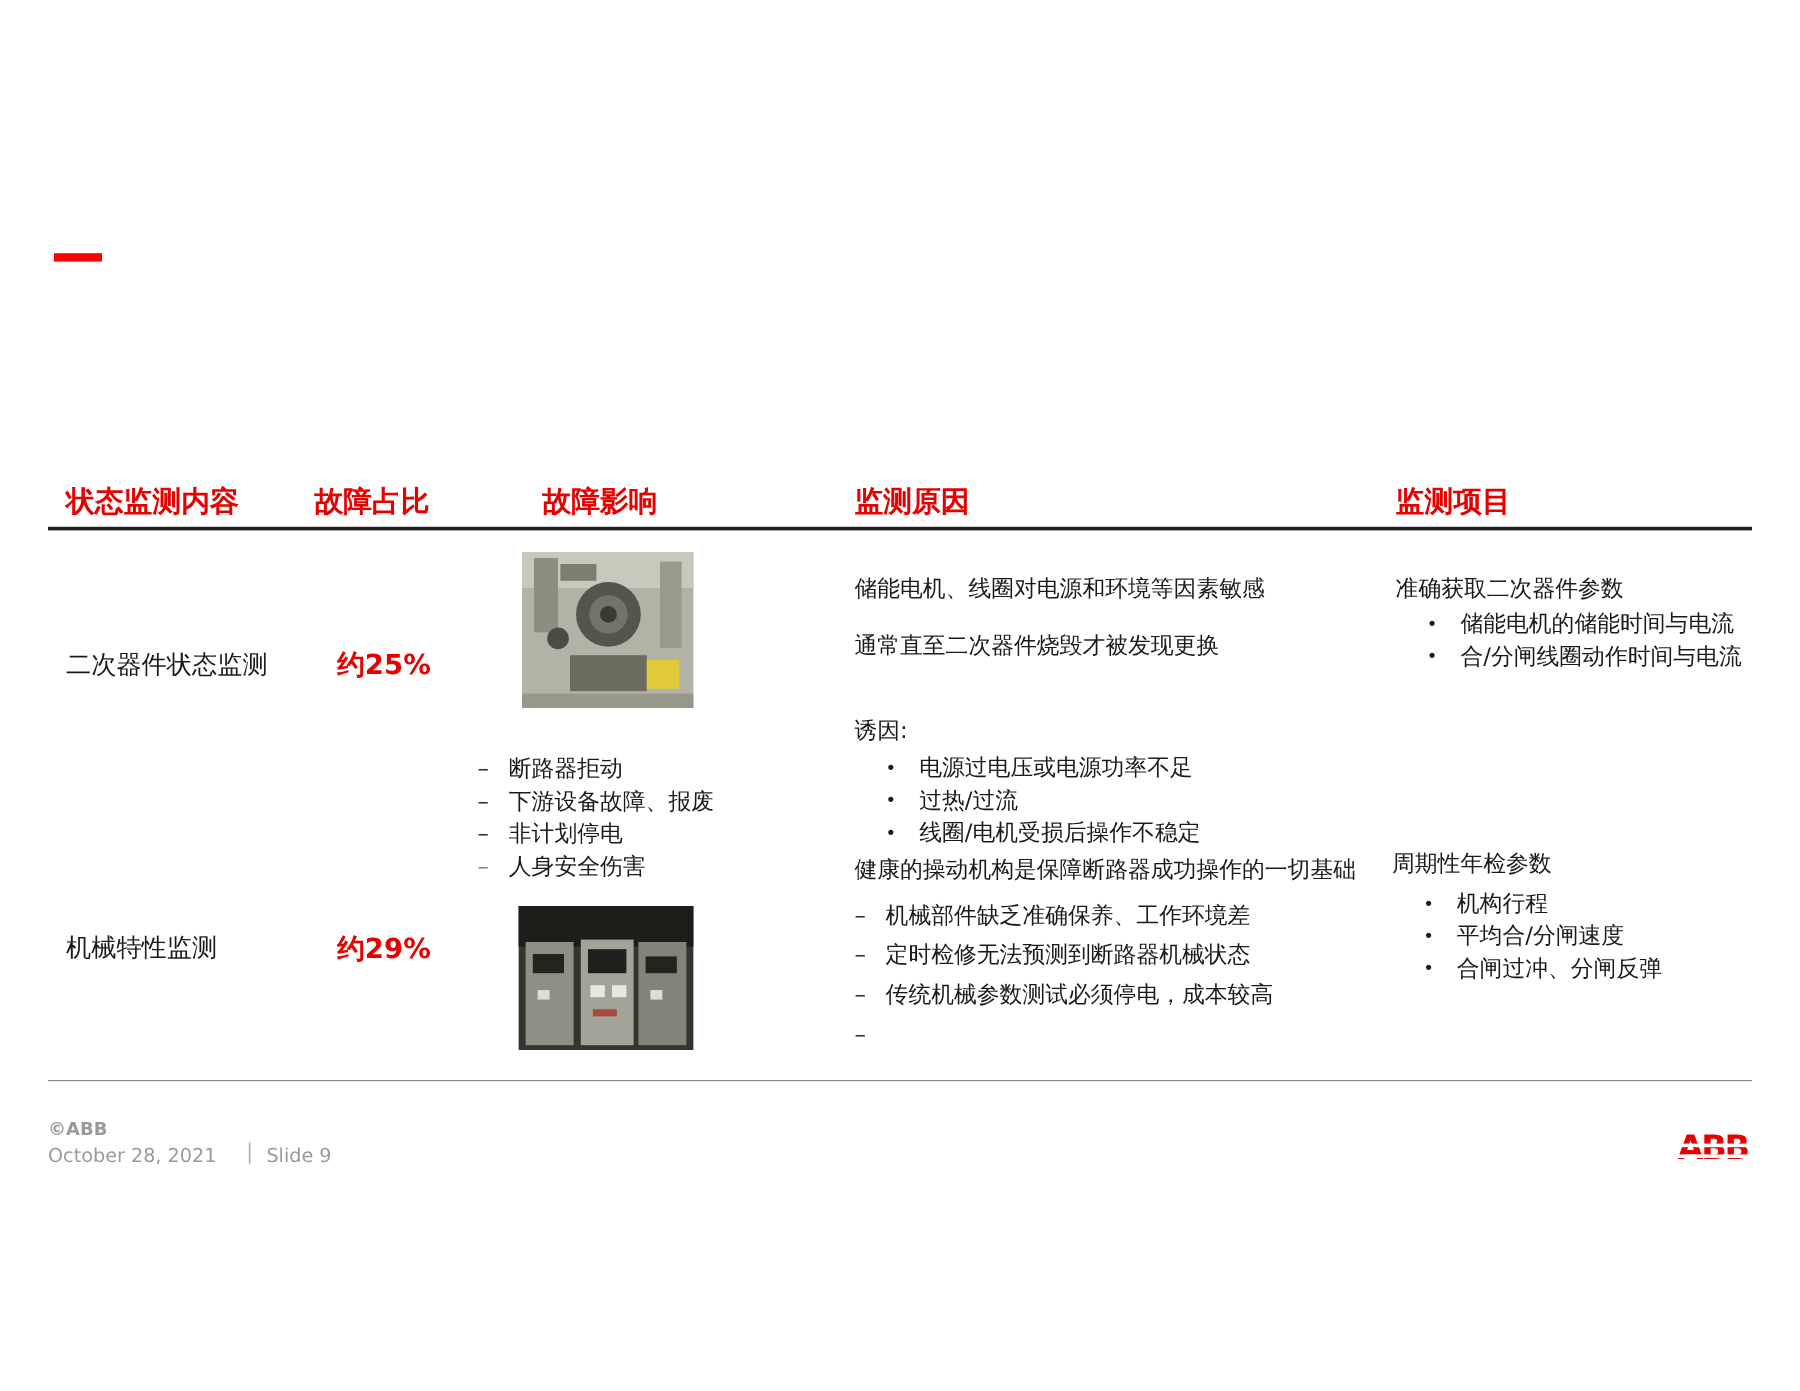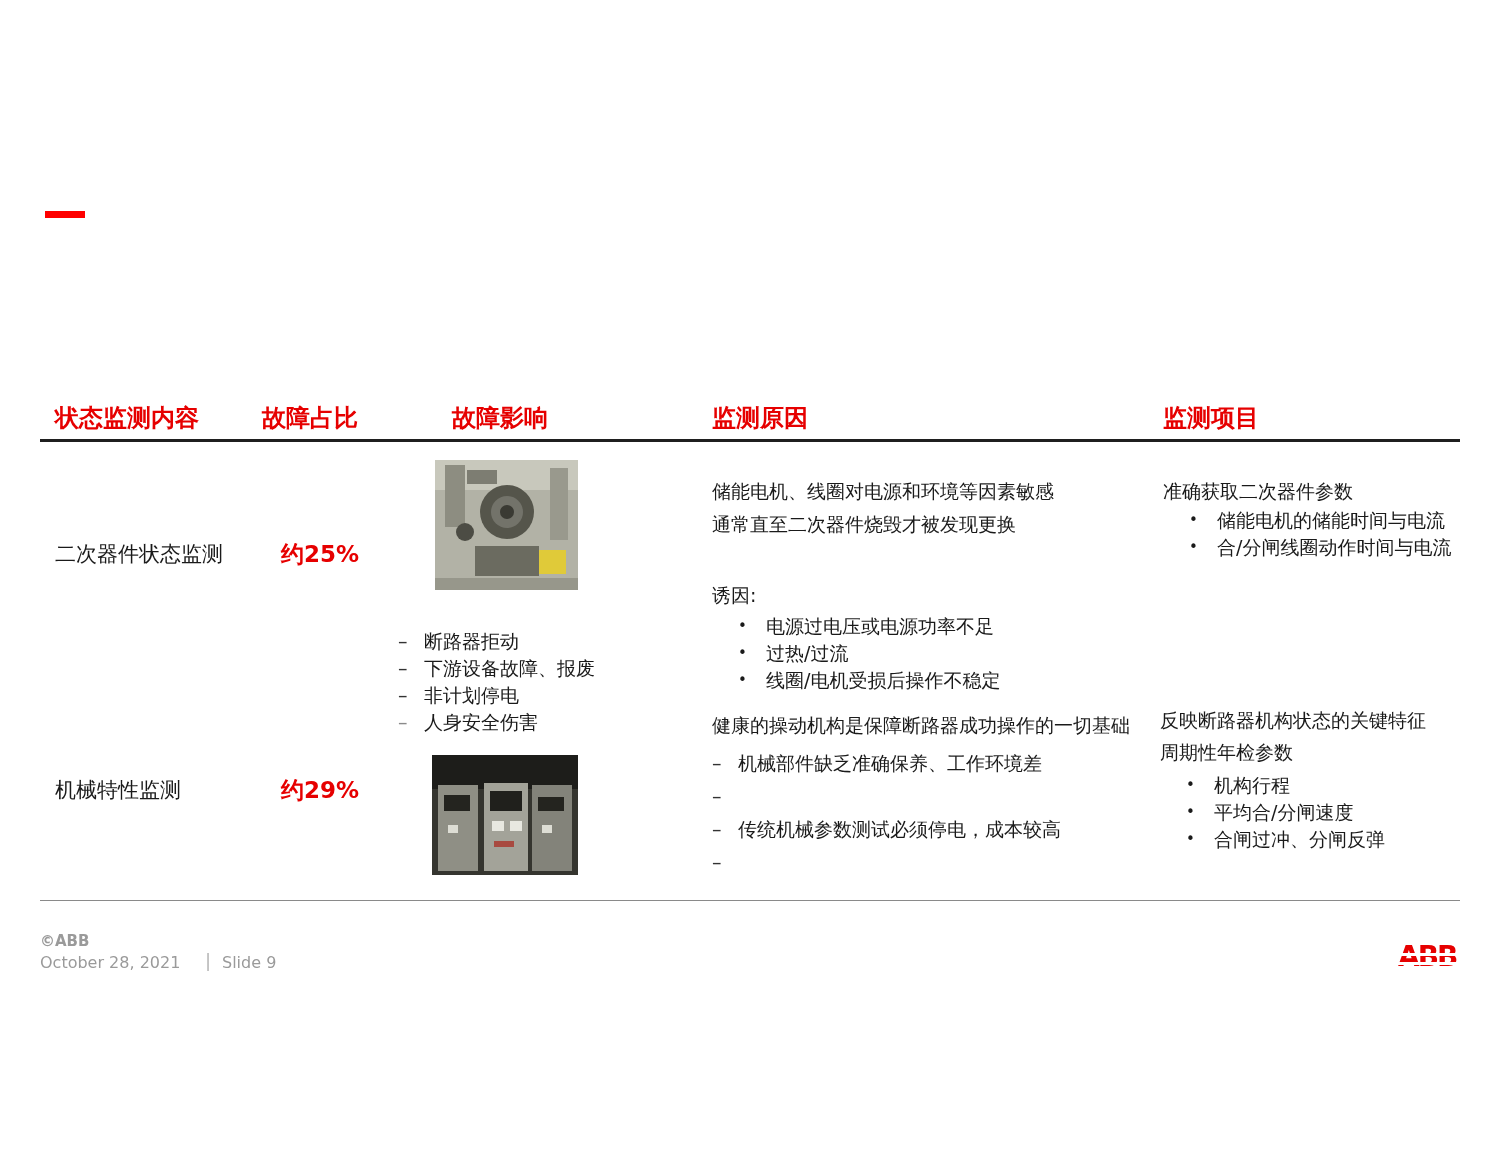--- a/index.html
+++ b/index.html
@@ -73,21 +73,21 @@
       <circle cx="72" cy="52" r="16" fill="#73736a"></circle>
       <circle cx="72" cy="52" r="7" fill="#3a3a33"></circle>
       <circle cx="30" cy="72" r="9" fill="#4c4c44"></circle>
       <rect x="40" y="86" width="64" height="30" fill="#6b6b60"></rect>
       <rect x="104" y="90" width="27" height="24" fill="#e0ca39"></rect>
       <rect y="118" width="143" height="12" fill="#97978b"></rect>
     </svg>
   </div>
 
   <div class="abs textblock" style="left:712px;top:476px;width:460px;">
-    <div class="tb-line" style="margin-bottom:2px;">储能电机、线圈对电源和环境等因素敏感</div>
+    <div class="tb-line" style="margin-bottom:16px;">储能电机、线圈对电源和环境等因素敏感</div>
     <div class="tb-line" style="margin-bottom:0px;">通常直至二次器件烧毁才被发现更换</div>
     <div class="tb-line" style="margin-bottom:2px;margin-top:40px;">诱因:</div>
     <div class="bullet-row">
       <span class="bullet-glyph">•</span>
       <span>电源过电压或电源功率不足</span>
     </div>
     <div class="bullet-row">
       <span class="bullet-glyph">•</span>
       <span>过热/过流</span>
     </div>
@@ -150,32 +150,32 @@
   </div>
 
   <div class="abs textblock" style="left:712px;top:710px;width:460px;">
     <div class="tb-line" style="margin-bottom:6px;">健康的操动机构是保障断路器成功操作的一切基础</div>
     <div class="dash-row">
       <span class="dash-glyph">–</span>
       <span>机械部件缺乏准确保养、工作环境差</span>
     </div>
     <div class="dash-row">
       <span class="dash-glyph">–</span>
+      <span>定时检修无法预测到断路器机械状态</span>
     </div>
     <div class="dash-row">
       <span class="dash-glyph">–</span>
       <span>传统机械参数测试必须停电，成本较高</span>
     </div>
     <div class="dash-row">
       <span class="dash-glyph">–</span>
     </div>
   </div>
 
   <div class="abs textblock" style="left:1160px;top:705px;width:340px;">
-    <div class="tb-line" style="margin-bottom:1px;">反映断路器机构状态的关键特征</div>
     <div class="tb-line" style="margin-bottom:4px;">周期性年检参数</div>
     <div class="bullet-row">
       <span class="bullet-glyph">•</span>
       <span>机构行程</span>
     </div>
     <div class="bullet-row">
       <span class="bullet-glyph">•</span>
       <span>平均合/分闸速度</span>
     </div>
     <div class="bullet-row">

